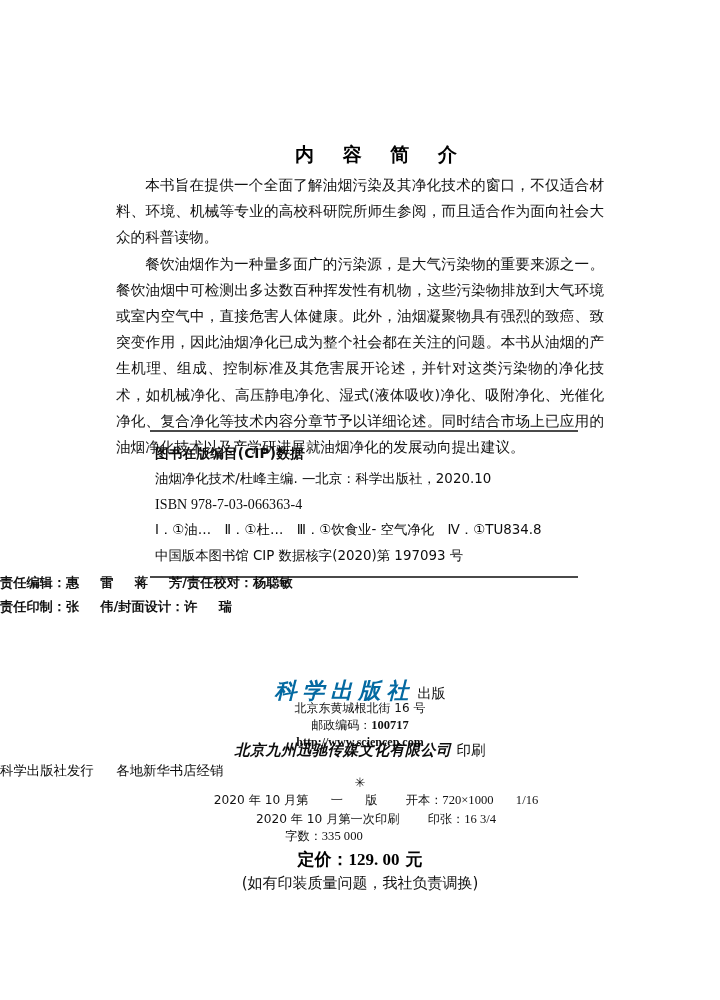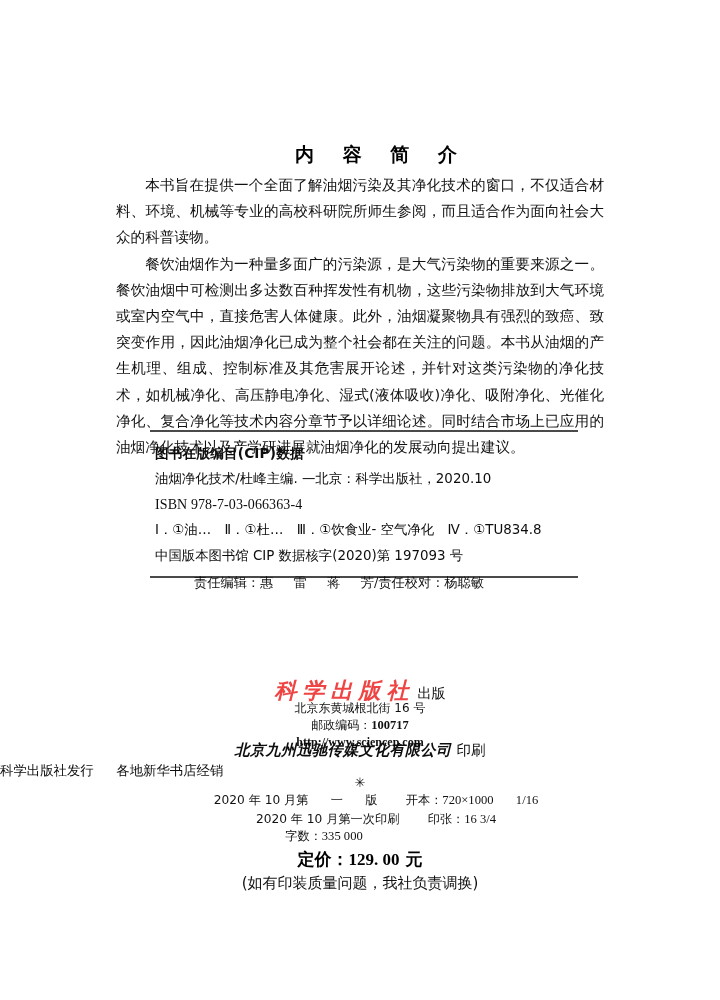--- a/index.html
+++ b/index.html
@@ -85,23 +85,22 @@
     font-size: 14px;
     letter-spacing: 0.1px;
   }
 
   
   .credits {
     position: absolute;
     left: 0;
     top: 571px;
     width: 678px;
-    text-align: center;
     font-family: "DejaVu Serif", "Liberation Serif", serif;
-    font-weight: normal;
+    font-weight: bold;
     font-size: 13.2px;
     line-height: 24px;
     color: #111;
   }
   .credits .sp { display: inline-block; width: 12px; }
 
   
   .pub-logo-line {
     position: absolute;
     left: 0;
@@ -109,21 +108,21 @@
     width: 720px;
     text-align: center;
     white-space: nowrap;
   }
   .pub-logo {
     font-family: "DejaVu Serif", "Liberation Serif", serif;
     font-weight: bold;
     font-style: italic;
     font-size: 22px;
     letter-spacing: 6px;
-    color: #ef4444;
+    color: #0369a1;
     vertical-align: baseline;
   }
   .pub-logo-suffix {
     font-family: "DejaVu Sans", "Liberation Sans", sans-serif;
     font-size: 14px;
     font-weight: normal;
     margin-left: 3px;
     vertical-align: baseline;
   }
 
@@ -268,20 +267,27 @@
 
   <div class="credits">
     <div>
       <span>责任编辑：惠</span>
       <span class="sp"></span>
       <span>雷</span>
       <span class="sp"></span>
       <span>蒋</span>
       <span class="sp"></span>
       <span>芳/责任校对：杨聪敏</span>
+    </div>
+    <div>
+      <span>责任印制：张</span>
+      <span class="sp"></span>
+      <span>伟/封面设计：许</span>
+      <span class="sp"></span>
+      <span>瑞</span>
     </div>
   </div>
 
   <div class="pub-logo-line">
     <span class="pub-logo">科学出版社</span><span class="pub-logo-suffix">出版</span>
   </div>
 
   <div class="pub-addr">
     <div>北京东黄城根北街 16 号</div>
     <div><span>邮政编码：</span><span class="mono">100717</span></div>

